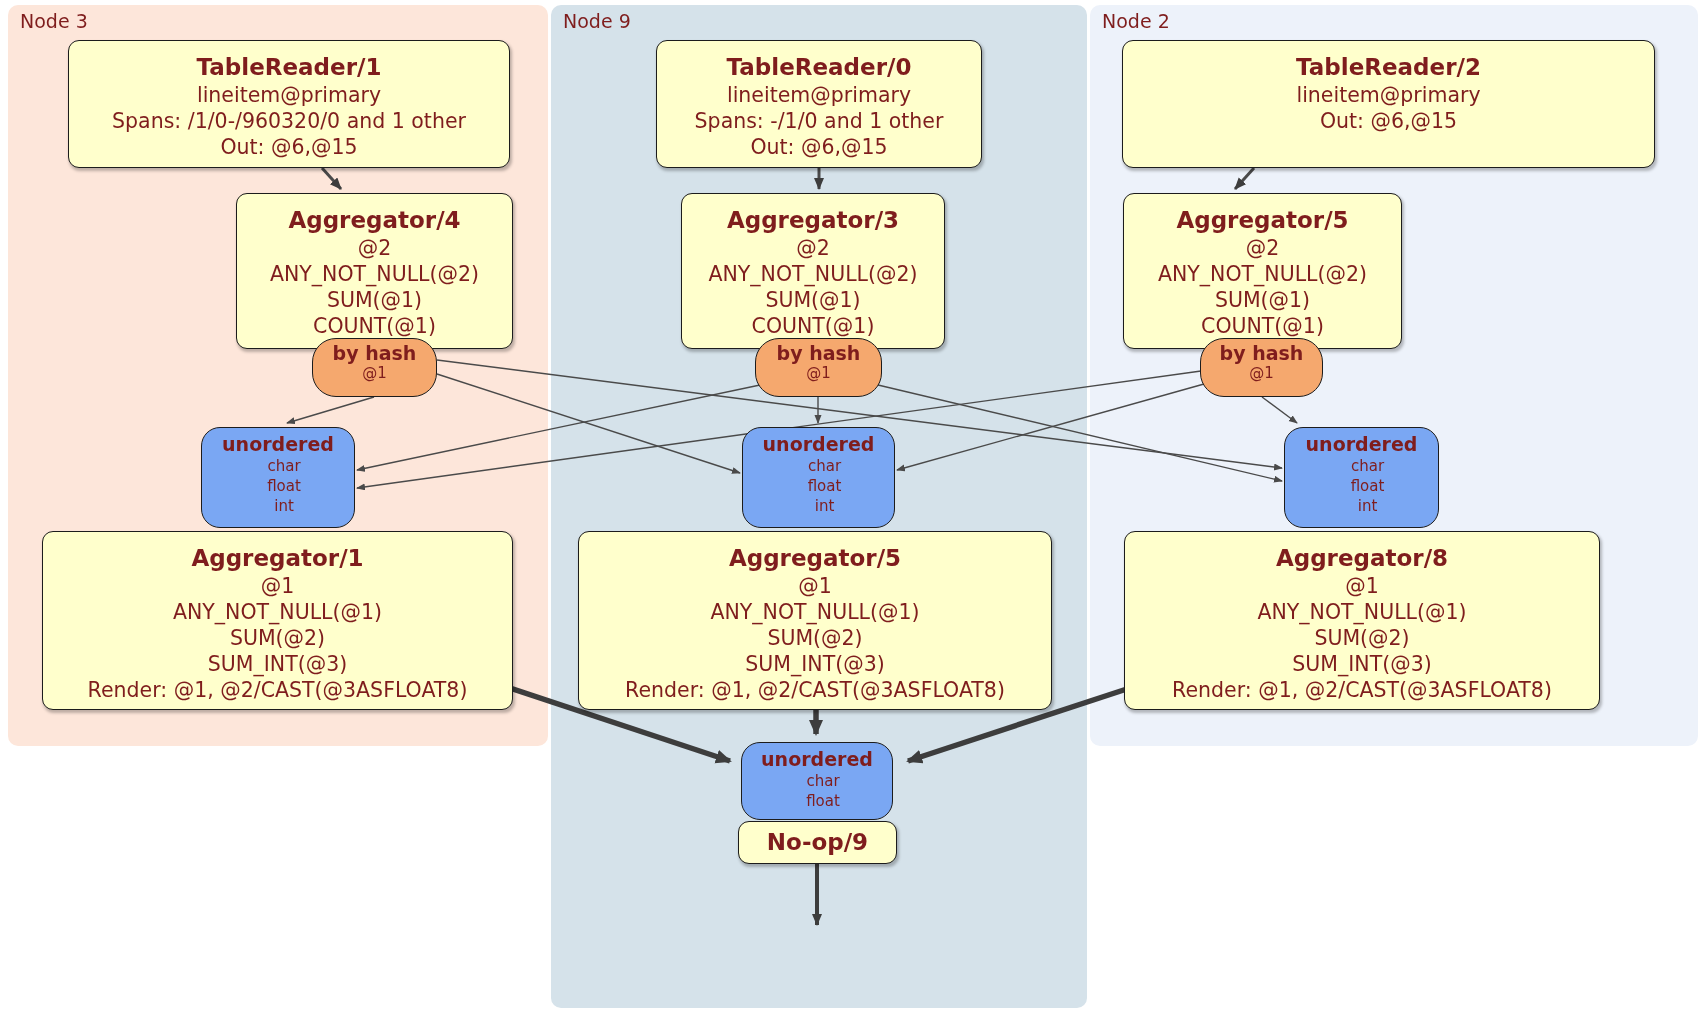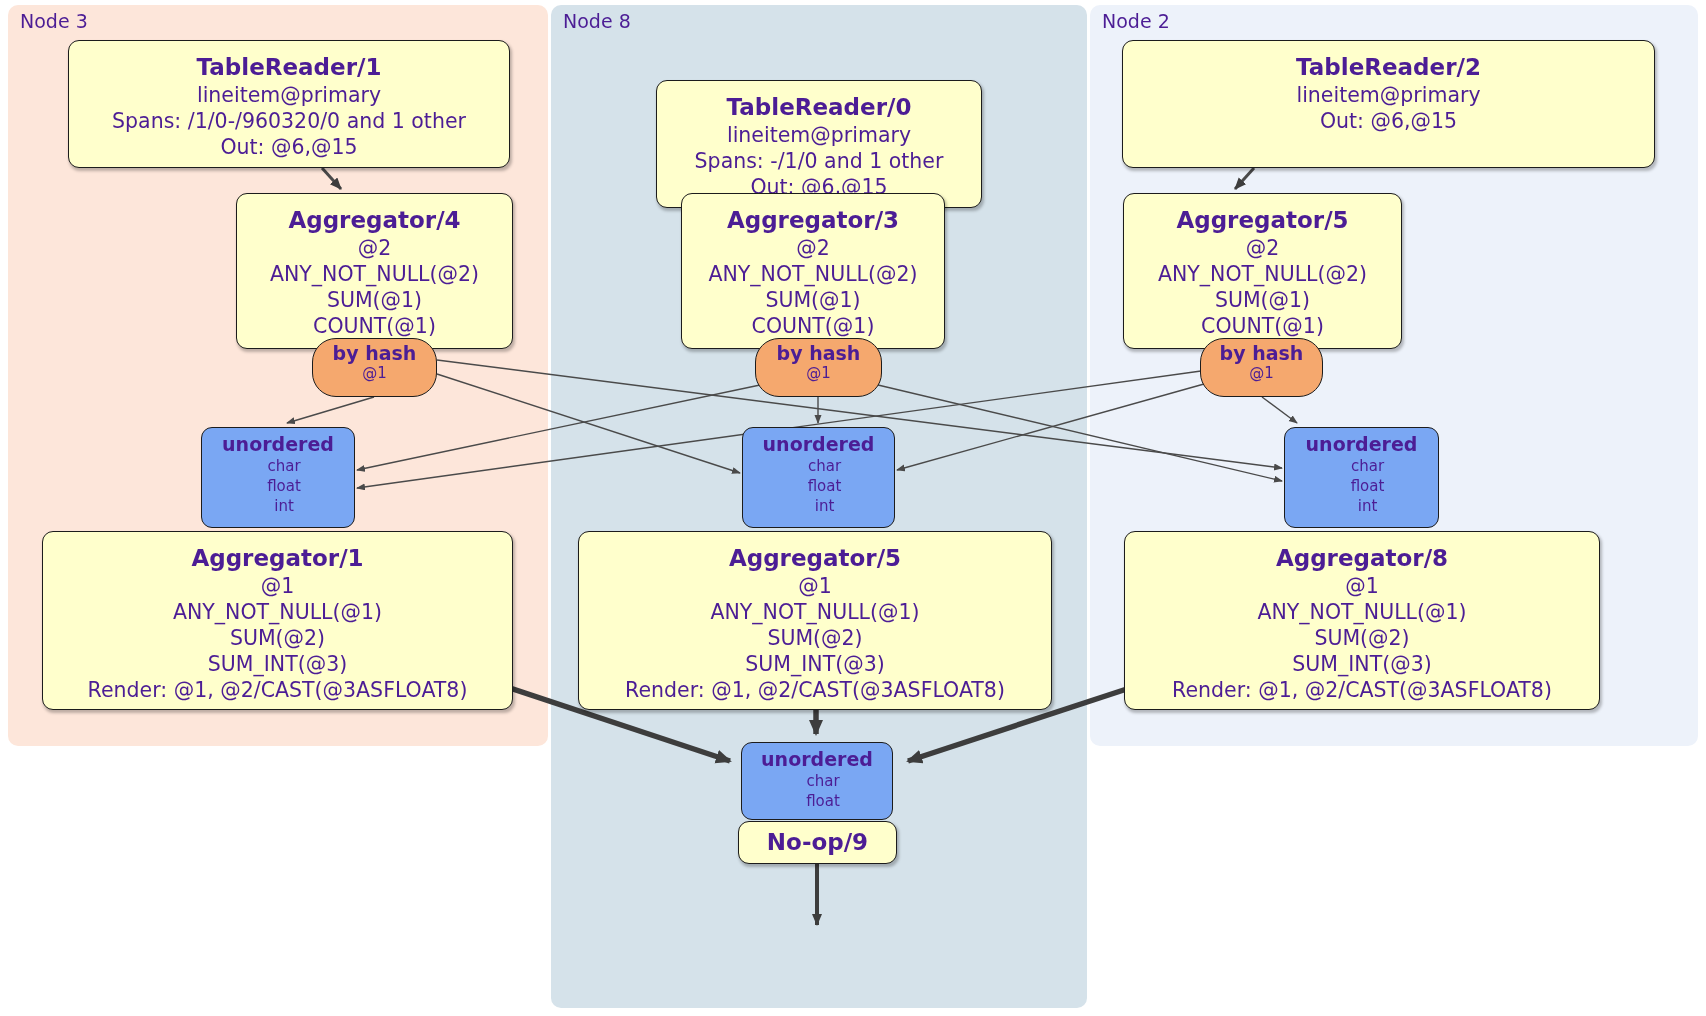--- a/index.html
+++ b/index.html
@@ -1,20 +1,20 @@
 <!DOCTYPE html>
 <html style="--node3-bg: #fde6da; --node1-bg: #d5e2ea; --node2-bg: #edf2fa; --operator-bg: #ffffcc; --router-bg: #f5a86e; --sync-bg: #7aa7f3; --edge-thin: #4a4a4a; --edge-thick: #3d3d3d;"><head>
 <meta charset="utf-8">
 <style>
   html,body{margin:0;padding:0;background:#ffffff;}
   #stage{
     position:relative;
     width:1706px;height:1016px;
     font-family:"DejaVu Sans","Liberation Sans",sans-serif;
-    color:#4c1d95;
+    color:#7f1d1d;
     overflow:hidden;
     background:#ffffff;
   }
   .nodebg{
     position:absolute;
     border-radius:10px;
     z-index:0;
   }
   .nodebg.n3{background:var(--node3-bg,#fde6da);}
   .nodebg.n1{background:var(--node1-bg,#d5e2ea);}
@@ -61,40 +61,40 @@
     box-sizing:border-box;
     z-index:3;
     padding-top:3px;
   }
   .router .title{font-weight:bold;font-size:19px;line-height:23px;white-space:nowrap;}
   .router .line{font-size:15px;line-height:17px;white-space:nowrap;}
   .sync{
     position:absolute;
     background:var(--sync-bg,#7aa7f3);
     border:1.7px solid #1c1c1c;
-    border-radius:11px;
+    border-radius:19px;
     text-align:center;
     box-sizing:border-box;
     z-index:3;
     padding-top:5px;
   }
   .sync .title{font-weight:bold;font-size:19px;line-height:23px;white-space:nowrap;}
   .sync .line{font-size:15px;line-height:20px;white-space:nowrap;padding-left:12px;}
 </style>
 </head>
 <body>
 
 <div id="stage">
 
   <div class="nodebg n3" style="left: 8px; top: 5px; width: 540px; height: 741px; background: rgb(253, 230, 218);"></div>
   <div class="nodebg n1" style="left: 551px; top: 5px; width: 536px; height: 1003px; background: rgb(213, 226, 234);"></div>
   <div class="nodebg n2" style="left: 1090px; top: 5px; width: 608px; height: 741px; background: rgb(237, 242, 250);"></div>
 
   <div class="nodelabel" style="left:20px;top:10px;">Node 3</div>
-  <div class="nodelabel" style="left:563px;top:10px;">Node 8</div>
+  <div class="nodelabel" style="left:563px;top:10px;">Node 9</div>
   <div class="nodelabel" style="left:1102px;top:10px;">Node 2</div>
 
   <svg class="edges" width="1706" height="1016">
     <defs>
       <marker id="aSmall" markerWidth="11" markerHeight="9" refX="8" refY="3.5" orient="auto" markerUnits="userSpaceOnUse">
         <path d="M0,0 L9,3.5 L0,7 Z" fill="#4a4a4a"></path>
       </marker>
       <marker id="aMed" markerWidth="15" markerHeight="13" refX="11" refY="5" orient="auto" markerUnits="userSpaceOnUse">
         <path d="M0,0 L12,5 L0,10 Z" fill="#3d3d3d"></path>
       </marker>
@@ -124,21 +124,21 @@
     <line x1="817" y1="864" x2="817" y2="925" stroke="#3d3d3d" stroke-width="4" marker-end="url(#aMed)"></line>
   </svg>
 
   <div class="opbox" style="left: 68px; top: 40px; width: 442px; height: 128px; background: rgb(255, 255, 204);">
     <div class="title">TableReader/1</div>
     <div class="line">lineitem@primary</div>
     <div class="line">Spans: /1/0-/960320/0 and 1 other</div>
     <div class="line">Out: @6,@15</div>
   </div>
 
-  <div class="opbox" style="left: 656px; top: 40px; width: 326px; height: 128px; background: rgb(255, 255, 204); margin-top: 40px;">
+  <div class="opbox" style="left: 656px; top: 40px; width: 326px; height: 128px; background: rgb(255, 255, 204);">
     <div class="title">TableReader/0</div>
     <div class="line">lineitem@primary</div>
     <div class="line">Spans: -/1/0 and 1 other</div>
     <div class="line">Out: @6,@15</div>
   </div>
 
   <div class="opbox" style="left: 1122px; top: 40px; width: 533px; height: 128px; background: rgb(255, 255, 204);">
     <div class="title">TableReader/2</div>
     <div class="line">lineitem@primary</div>
     <div class="line">Out: @6,@15</div>

